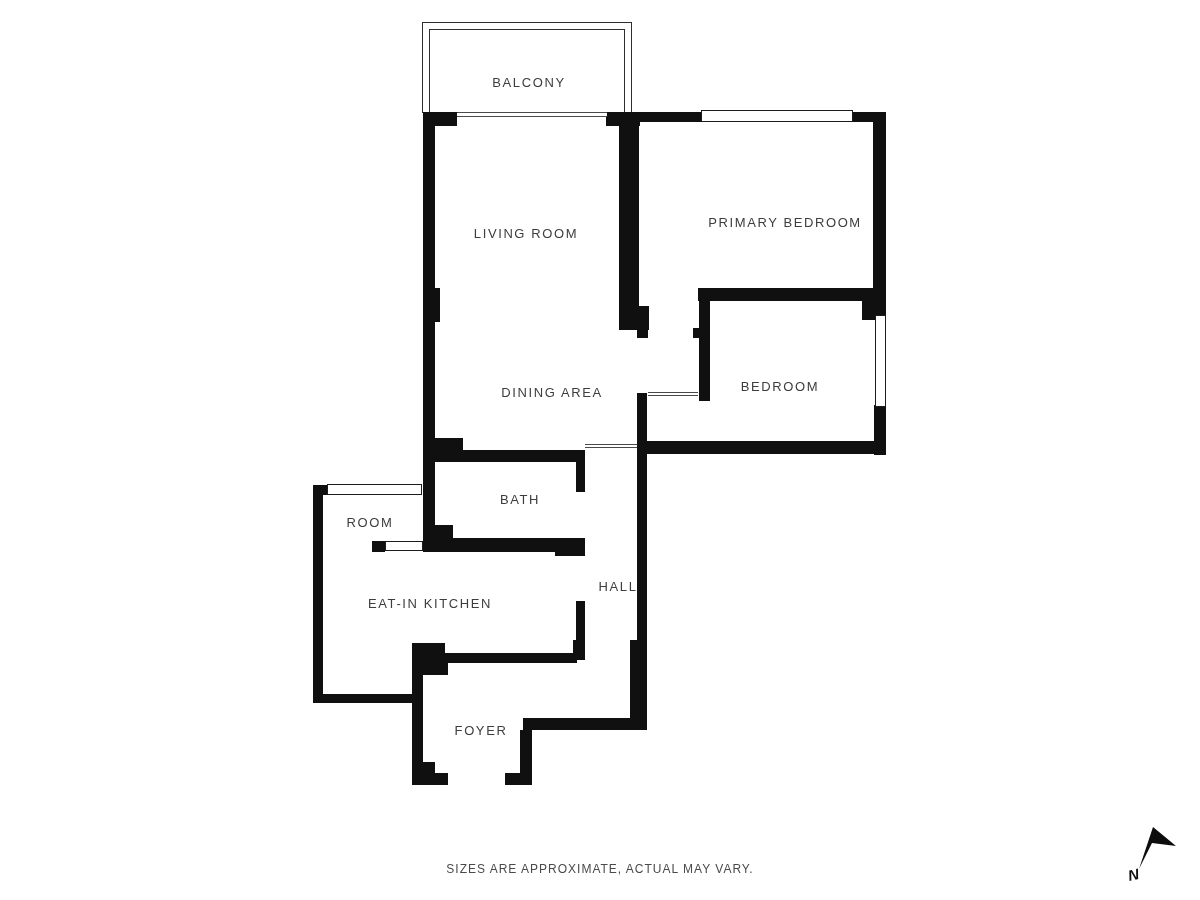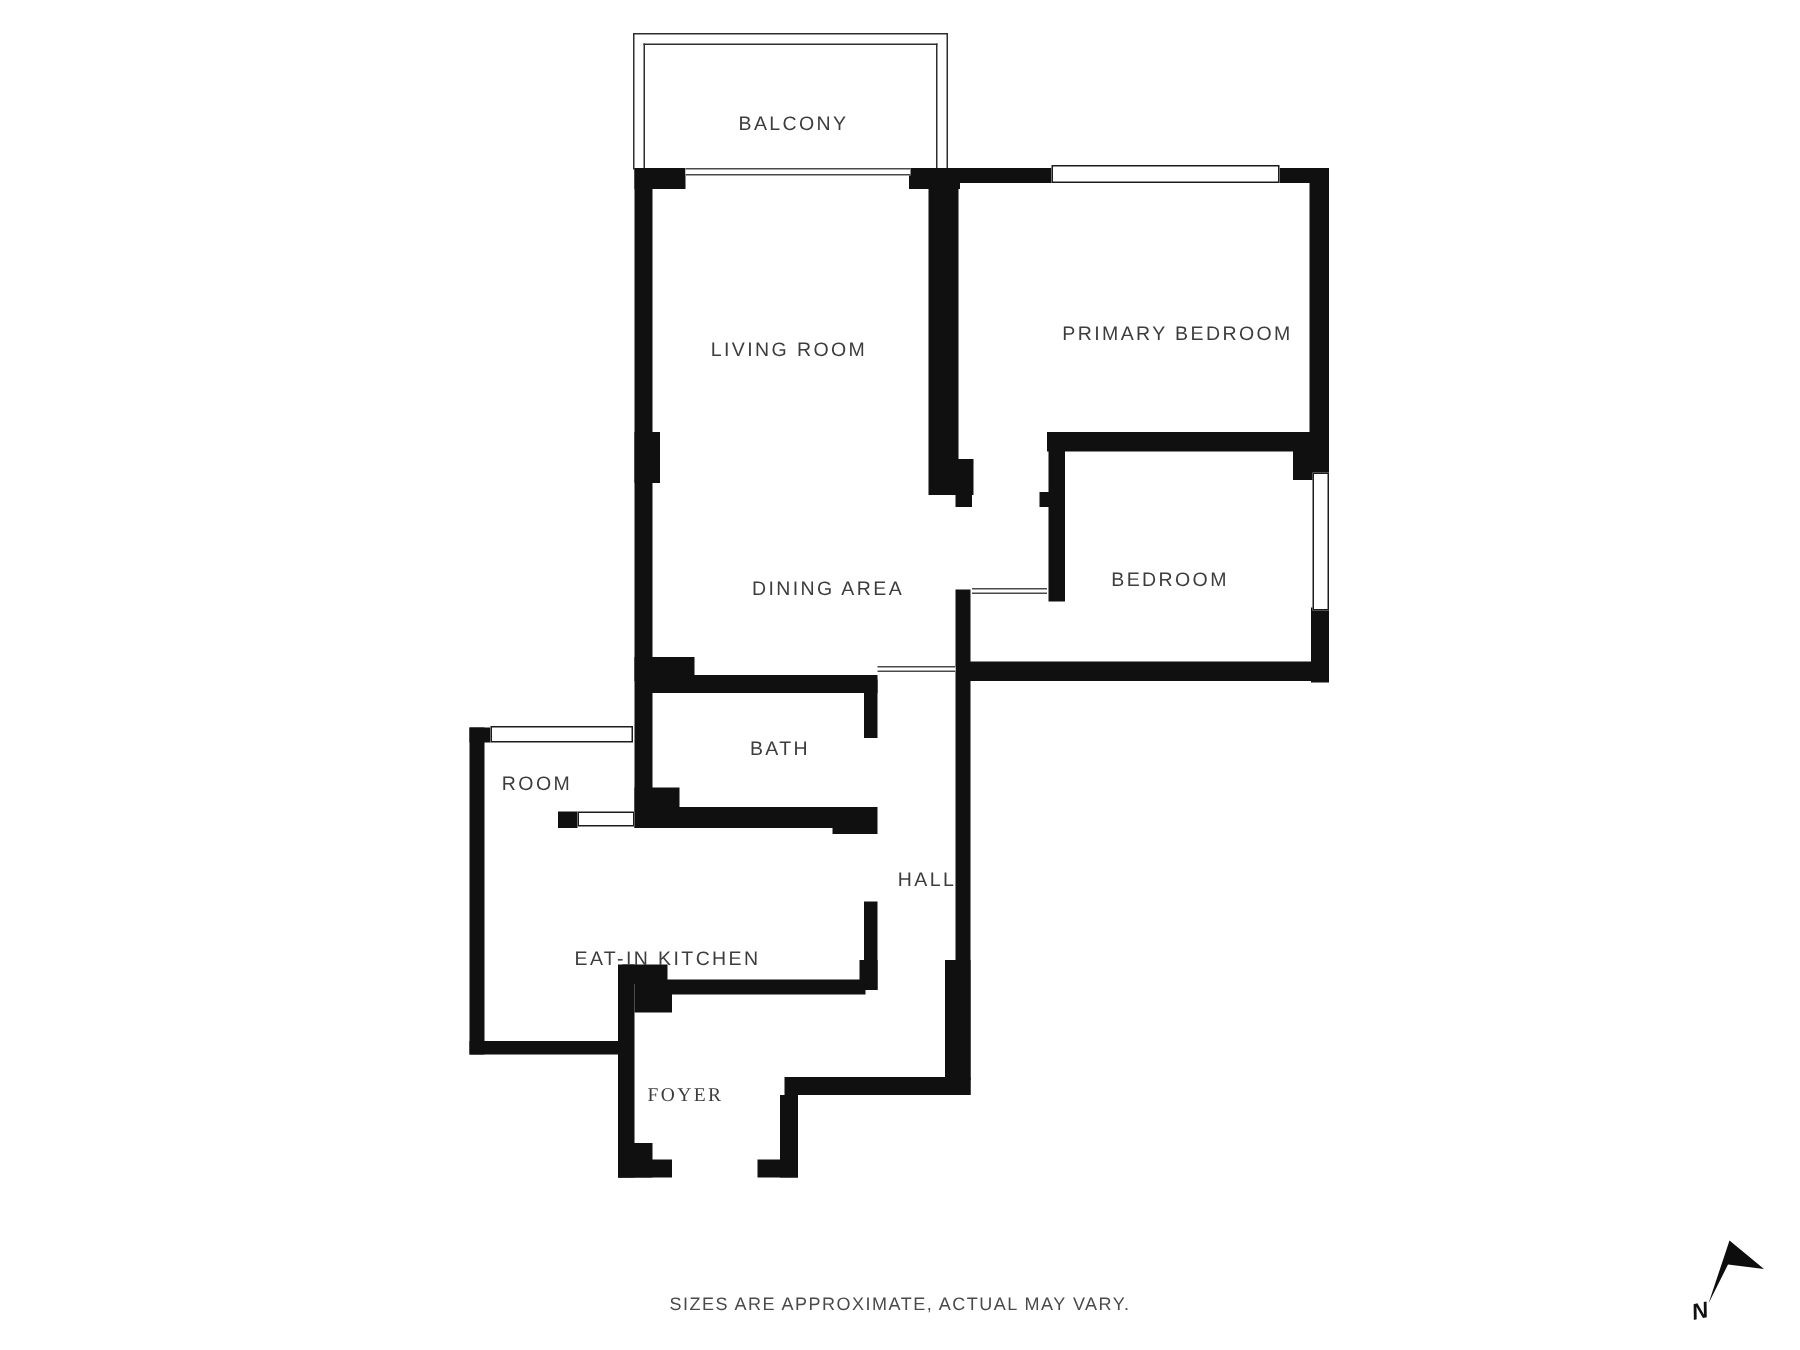--- a/index.html
+++ b/index.html
@@ -83,24 +83,24 @@
       <div class="threshold" style="left: 585px; top: 444px; width: 52px; height: 4px;"></div>
       <div class="threshold" style="left: 648px; top: 392px; width: 50px; height: 4px;"></div>
     </div>
   <div>
       <div class="room-label" style="left: 529px; top: 82px;">BALCONY</div>
       <div class="room-label" style="left: 526px; top: 233px;">LIVING ROOM</div>
       <div class="room-label" style="left: 745px; top: 222px; margin-left: 40px;">PRIMARY BEDROOM</div>
       <div class="room-label" style="left: 552px; top: 392px;">DINING AREA</div>
       <div class="room-label" style="left: 780px; top: 386px;">BEDROOM</div>
       <div class="room-label" style="left: 520px; top: 499px;">BATH</div>
-      <div class="room-label" style="left: 358px; top: 522px;">ROOM</div>
-      <div class="room-label" style="left: 445px; top: 603px; margin-top: 36px;">EAT-IN KITCHEN</div>
+      <div class="room-label" style="left: 370px; top: 522px;">ROOM</div>
+      <div class="room-label" style="left: 430px; top: 603px;">EAT-IN KITCHEN</div>
       <div class="room-label" style="left: 618px; top: 586px;">HALL</div>
-      <div class="room-label" style="left: 457px; top: 730px; font-family: Liberation Serif, serif;">FOYER</div>
+      <div class="room-label" style="left: 481px; top: 730px;">FOYER</div>
     </div>
 
 
   <div class="footer-note">SIZES ARE APPROXIMATE, ACTUAL MAY VARY.</div>
 
   <div class="compass">
     <svg width="64" height="72" viewBox="0 0 64 72">
       <polygon points="29,7 52,26 28,23 15,49" fill="#0d0d0d"></polygon>
     </svg>
     <span class="n-label">N</span>

